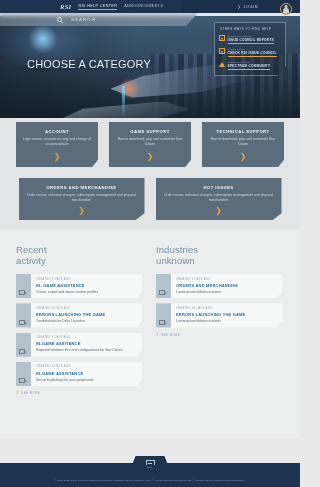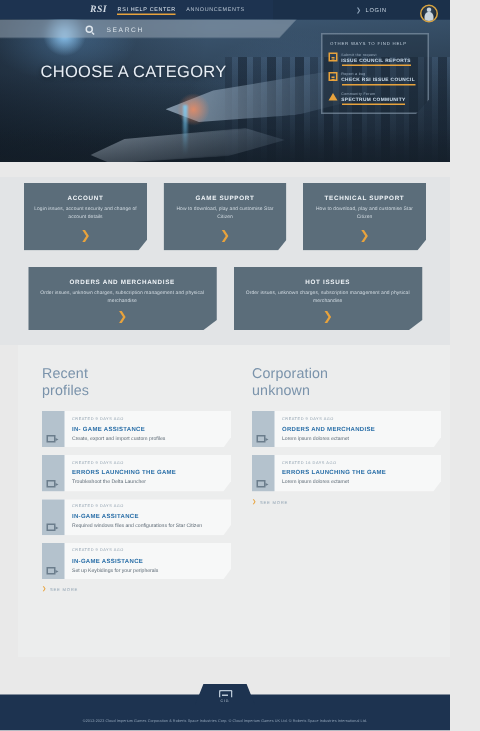--- a/index.html
+++ b/index.html
@@ -56,21 +56,21 @@
   }
   .avatar:after {
     content:""; position: absolute; left: 50%; top: 46%;
     transform: translateX(-50%);
     width: 6px; height: 7px; background: #c9d4de;
     border-radius: 45% 45% 0 0;
   }
 
   
   .hero {
-    position: absolute; top: 0; left: 0; width: 300px; height: 108px;
+    position: absolute; top: 16px; left: 0; width: 300px; height: 108px;
     overflow: hidden;
     background:
       radial-gradient(ellipse 70px 40px at 42px 26px, rgba(120,190,255,.45) 0%, rgba(60,110,170,0) 70%),
       radial-gradient(ellipse 120px 70px at 210px 70px, rgba(90,130,175,.42) 0%, rgba(30,50,80,0) 72%),
       linear-gradient(175deg, #47607a 0%, #3b556f 22%, #2f4459 48%, #253848 72%, #1d2b39 100%);
   }
   .hero-sky {
     position: absolute; inset: 0;
     background:
       linear-gradient(100deg, rgba(14,22,32,.55) 0%, rgba(14,22,32,0) 45%),
@@ -214,21 +214,21 @@
   .cat-arrow {
     margin-top: auto; color: #e8a33d; font-size: 8px; line-height: 8px;
     font-weight: 300; font-family: "Liberation Sans", sans-serif;
   }
   .cat-card.wide .cat-arrow { margin-top: 5px; }
 
   
   .articles {
     position: absolute; top: 230px; left: 0; width: 300px; height: 208px;
     background: #eceded; padding: 14px 16px 0 16px;
-    display: flex; gap: 14px; margin-left: 12px;
+    display: flex; gap: 14px;
   }
   .col { width: 126px; }
   .col-title {
     font-size: 9.5px; line-height: 11px; font-weight: 300;
     color: #7a93ab; letter-spacing: .1px; margin-bottom: 8px;
   }
   .art-card {
     background: #f7f8f8; display: flex; align-items: stretch;
     margin-bottom: 5px; position: relative;
     clip-path: polygon(0 0, 100% 0, 100% 72%, 96% 100%, 0 100%);
@@ -395,21 +395,21 @@
         <div class="cat-arrow">❯</div>
       </div>
     </div>
   </div>
 
   <div class="articles">
 
     <div class="col">
       <div class="col-title">
         <div>Recent</div>
-        <div>profiles</div>
+        <div>activity</div>
       </div>
 
       <div class="art-card">
         <div class="art-thumb">
           <span class="art-icon"></span>
         </div>
         <div class="art-body">
           <div class="art-date">CREATED 9 DAYS AGO</div>
           <div class="art-title">IN- GAME ASSISTANCE</div>
           <div class="art-desc">Create, export and import custom profiles</div>
@@ -450,21 +450,21 @@
       </div>
 
       <div class="see-more">
         <span class="sm-chev">❯</span>
         <span class="sm-text">SEE MORE</span>
       </div>
     </div>
 
     <div class="col">
       <div class="col-title">
-        <div>Corporation</div>
+        <div>Industries</div>
         <div>unknown</div>
       </div>
 
       <div class="art-card">
         <div class="art-thumb">
           <span class="art-icon"></span>
         </div>
         <div class="art-body">
           <div class="art-date">CREATED 9 DAYS AGO</div>
           <div class="art-title">ORDERS AND MERCHANDISE</div>

